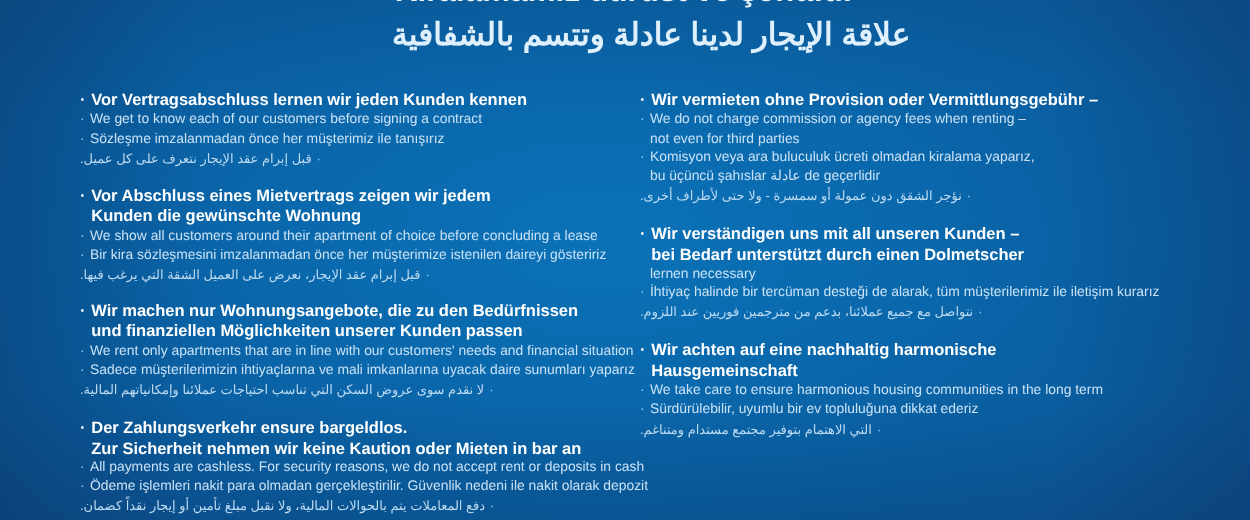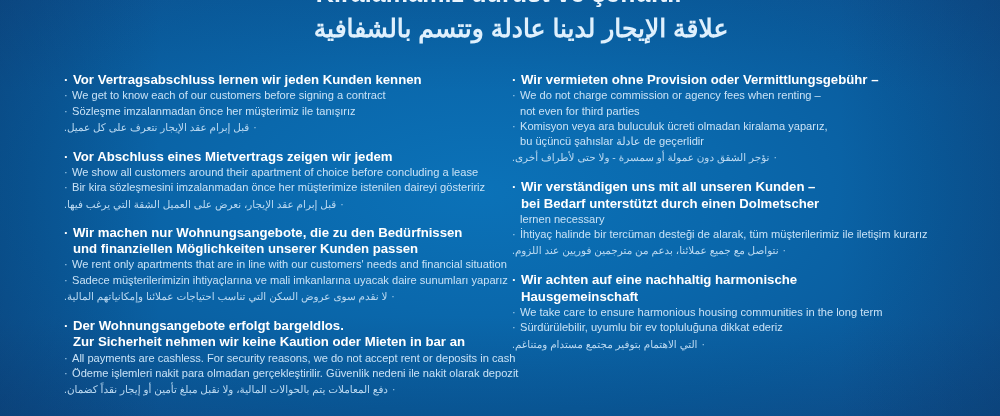--- a/index.html
+++ b/index.html
@@ -149,33 +149,34 @@
   <div class="columns">
     <div class="col col-left" id="col-left">
         <div class="item">
           <div class="line de"><span class="bullet">·</span><span>Vor Vertragsabschluss lernen wir jeden Kunden kennen</span></div>
           <div class="line tr-line"><span class="bullet">·</span><span>We get to know each of our customers before signing a contract</span></div>
           <div class="line tr-line"><span class="bullet">·</span><span>Sözleşme imzalanmadan önce her müşterimiz ile tanışırız</span></div>
           <div class="ar-line"><span class="bullet">·</span><span>قبل إبرام عقد الإيجار نتعرف على كل عميل.</span></div>
         </div>
         <div class="item">
           <div class="line de"><span class="bullet">·</span><span>Vor Abschluss eines Mietvertrags zeigen wir jedem</span></div>
+          <div class="line de"><span class="cont"></span><span>Kunden die gewünschte Wohnung</span></div>
           <div class="line tr-line"><span class="bullet">·</span><span>We show all customers around their apartment of choice before concluding a lease</span></div>
           <div class="line tr-line"><span class="bullet">·</span><span>Bir kira sözleşmesini imzalanmadan önce her müşterimize istenilen daireyi gösteririz</span></div>
           <div class="ar-line"><span class="bullet">·</span><span>قبل إبرام عقد الإيجار، نعرض على العميل الشقة التي يرغب فيها.</span></div>
         </div>
         <div class="item">
           <div class="line de"><span class="bullet">·</span><span>Wir machen nur Wohnungsangebote, die zu den Bedürfnissen</span></div>
           <div class="line de"><span class="cont"></span><span>und finanziellen Möglichkeiten unserer Kunden passen</span></div>
           <div class="line tr-line"><span class="bullet">·</span><span>We rent only apartments that are in line with our customers' needs and financial situation</span></div>
           <div class="line tr-line"><span class="bullet">·</span><span>Sadece müşterilerimizin ihtiyaçlarına ve mali imkanlarına uyacak daire sunumları yaparız</span></div>
           <div class="ar-line"><span class="bullet">·</span><span>لا نقدم سوى عروض السكن التي تناسب احتياجات عملائنا وإمكانياتهم المالية.</span></div>
         </div>
         <div class="item">
-          <div class="line de"><span class="bullet">·</span><span>Der Wohnungsangebote erfolgt bargeldlos.</span></div>
+          <div class="line de"><span class="bullet">·</span><span>Der Zahlungsverkehr ensure bargeldlos.</span></div>
           <div class="line de"><span class="cont"></span><span>Zur Sicherheit nehmen wir keine Kaution oder Mieten in bar an</span></div>
           <div class="line tr-line"><span class="bullet">·</span><span>All payments are cashless. For security reasons, we do not accept rent or deposits in cash</span></div>
           <div class="line tr-line"><span class="bullet">·</span><span>Ödeme işlemleri nakit para olmadan gerçekleştirilir. Güvenlik nedeni ile nakit olarak depozit</span></div>
           <div class="ar-line"><span class="bullet">·</span><span>دفع المعاملات يتم بالحوالات المالية، ولا نقبل مبلغ تأمين أو إيجار نقداً كضمان.</span></div>
         </div>
       </div>
     <div class="col col-right" id="col-right">
         <div class="item">
           <div class="line de"><span class="bullet">·</span><span>Wir vermieten ohne Provision oder Vermittlungsgebühr –</span></div>
           <div class="line tr-line"><span class="bullet">·</span><span>We do not charge commission or agency fees when renting –</span></div>

